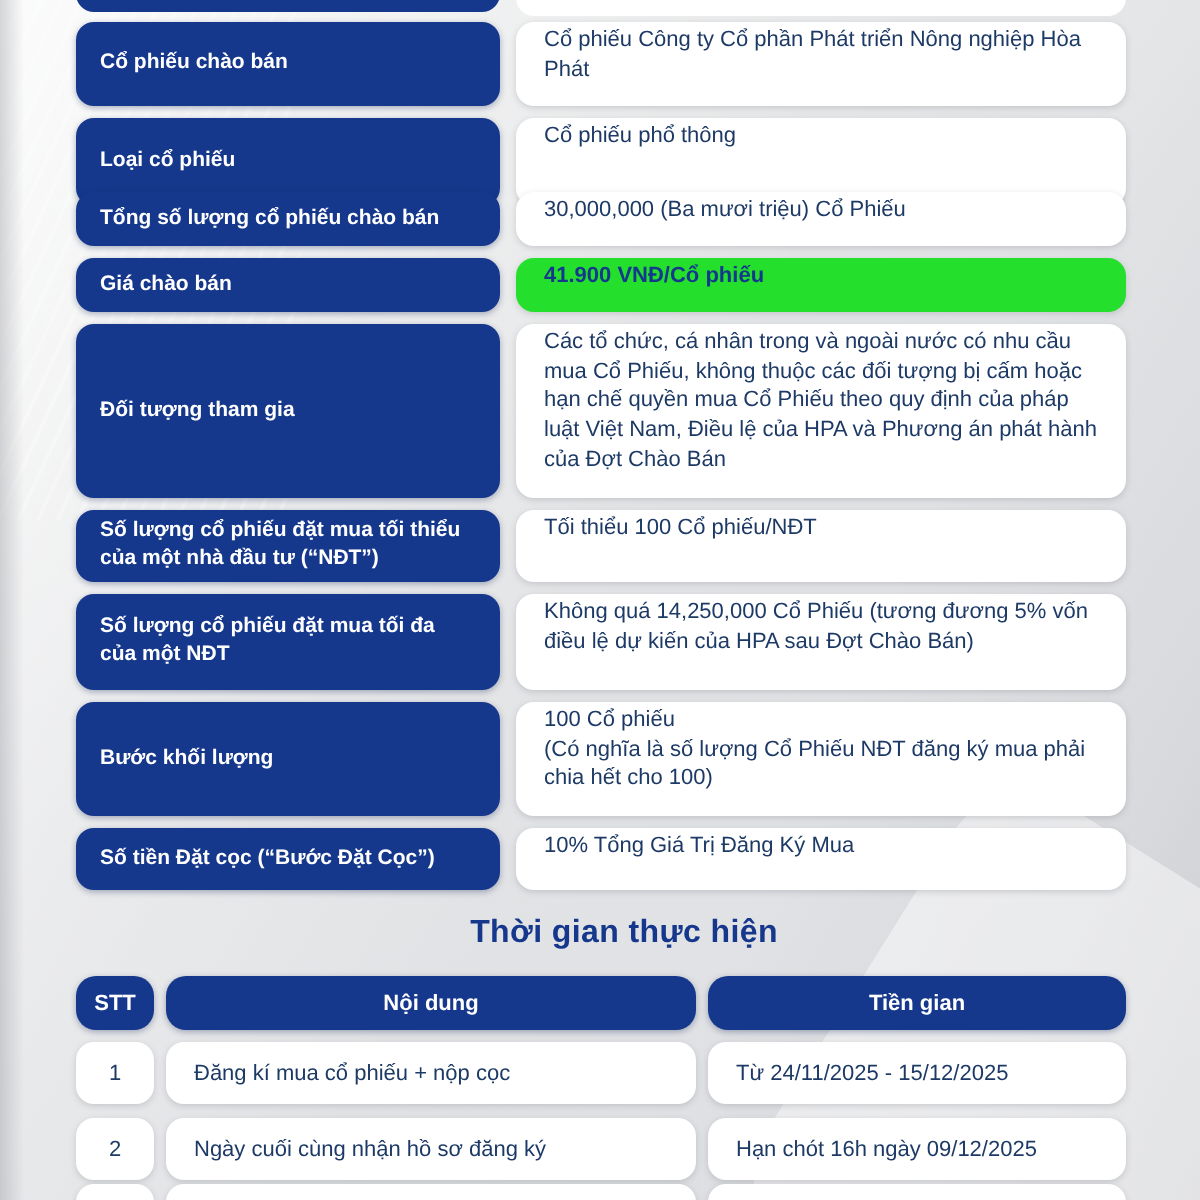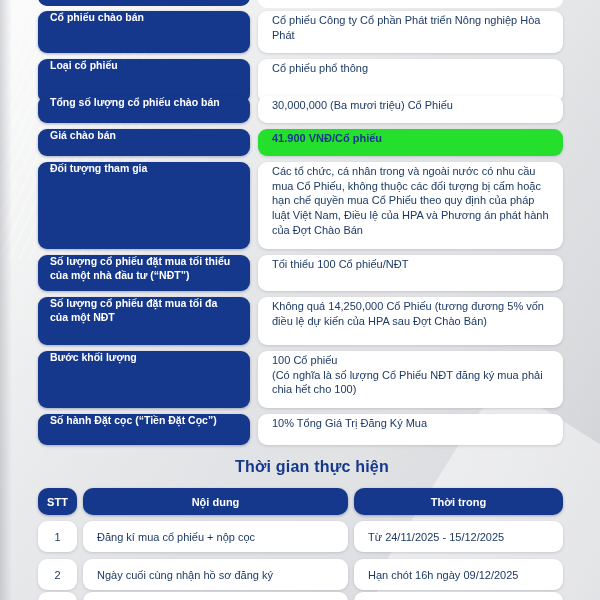--- a/index.html
+++ b/index.html
@@ -21,21 +21,21 @@
     position:absolute;right:-70px;bottom:-90px;width:260px;height:260px;
     background:rgba(255,255,255,.45);border-radius:42px;transform:rotate(32deg);
   }
   .bg-left-edge{position:absolute;left:0;top:0;width:12px;height:600px;background:linear-gradient(90deg,rgba(140,142,150,.35),rgba(0,0,0,0));}
 
   
   .row{position:absolute;left:38px;width:525px;display:flex;}
   .label-box{
     width:212px;flex:0 0 212px;background:#15388c;border-radius:9px;
     color:#ffffff;font-weight:bold;font-size:10.5px;line-height:1.3;
-    display:flex;padding:0 12px;box-sizing:border-box;
+    display:flex;align-items:center;padding:0 12px;box-sizing:border-box;
     box-shadow:0 1px 3px rgba(20,40,90,.35);
   }
   .value-box{
     margin-left:8px;flex:1;background:#ffffff;border-radius:9px;
     color:#1d3a66;font-size:11px;line-height:1.33;
     display:flex;align-items:flex-start;padding:2px 14px;box-sizing:border-box;
     box-shadow:0 1px 3px rgba(80,85,100,.22);
   }
   .value-box span{white-space:pre-line;}
   .value-box.highlight{background:#24e02c;color:#15388c;font-weight:bold;}
@@ -146,38 +146,38 @@
         <span>Bước khối lượng</span>
       </div>
     <div class="value-box">
         <span>100 Cổ phiếu
 (Có nghĩa là số lượng Cổ Phiếu NĐT đăng ký mua phải chia hết cho 100)</span>
       </div>
   </div>
 
   <div class="row" style="top:414px;height:31px">
     <div class="label-box">
-        <span>Số hành Đặt cọc (“Tiền Đặt Cọc”)</span>
+        <span>Số tiền Đặt cọc (“Bước Đặt Cọc”)</span>
       </div>
     <div class="value-box">
         <span>10% Tổng Giá Trị Đăng Ký Mua</span>
       </div>
   </div>
 
   <div class="section-title">Thời gian thực hiện</div>
 
   <div class="t-row t-head" style="top:488px;height:27px">
     <div class="t-cell c-stt">
         <span>STT</span>
       </div>
     <div class="t-cell c-noidung">
         <span>Nội dung</span>
       </div>
     <div class="t-cell c-thoigian">
-        <span>Thời trong</span>
+        <span>Tiền gian</span>
       </div>
   </div>
 
   <div class="t-row t-body" style="top:521px;height:31px">
     <div class="t-cell c-stt">
         <span>1</span>
       </div>
     <div class="t-cell c-noidung">
         <span>Đăng kí mua cổ phiếu + nộp cọc</span>
       </div>

